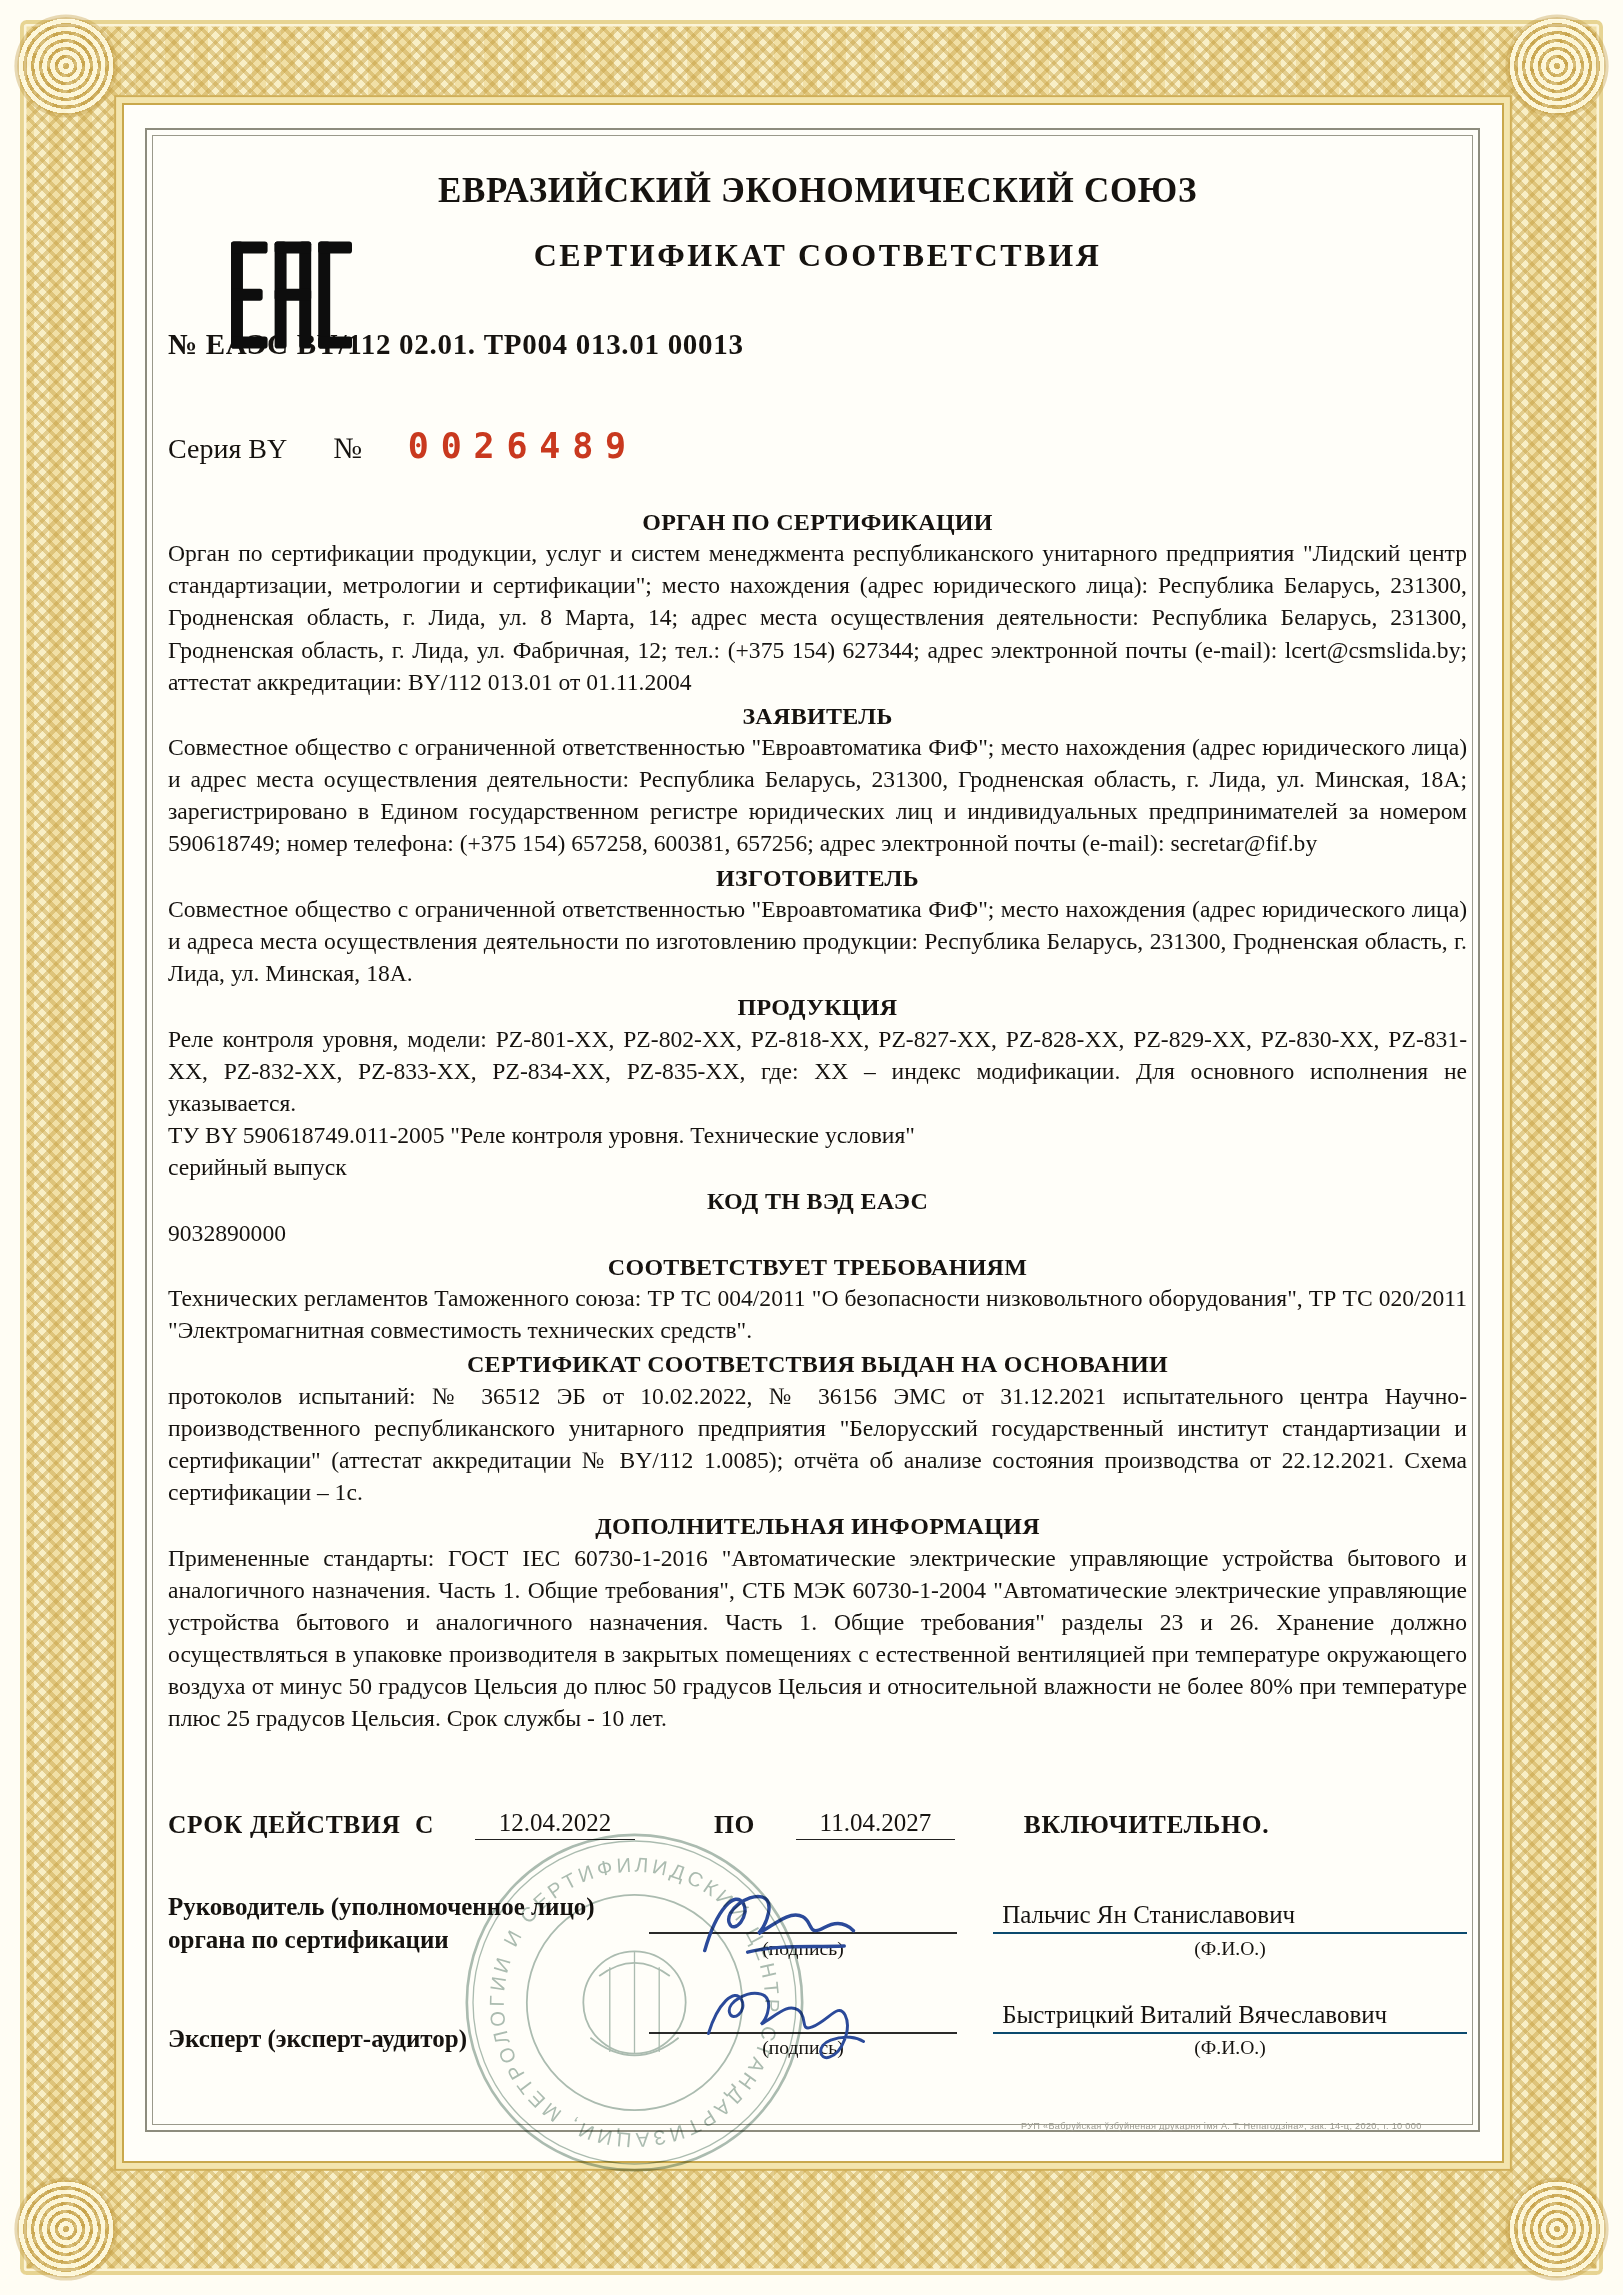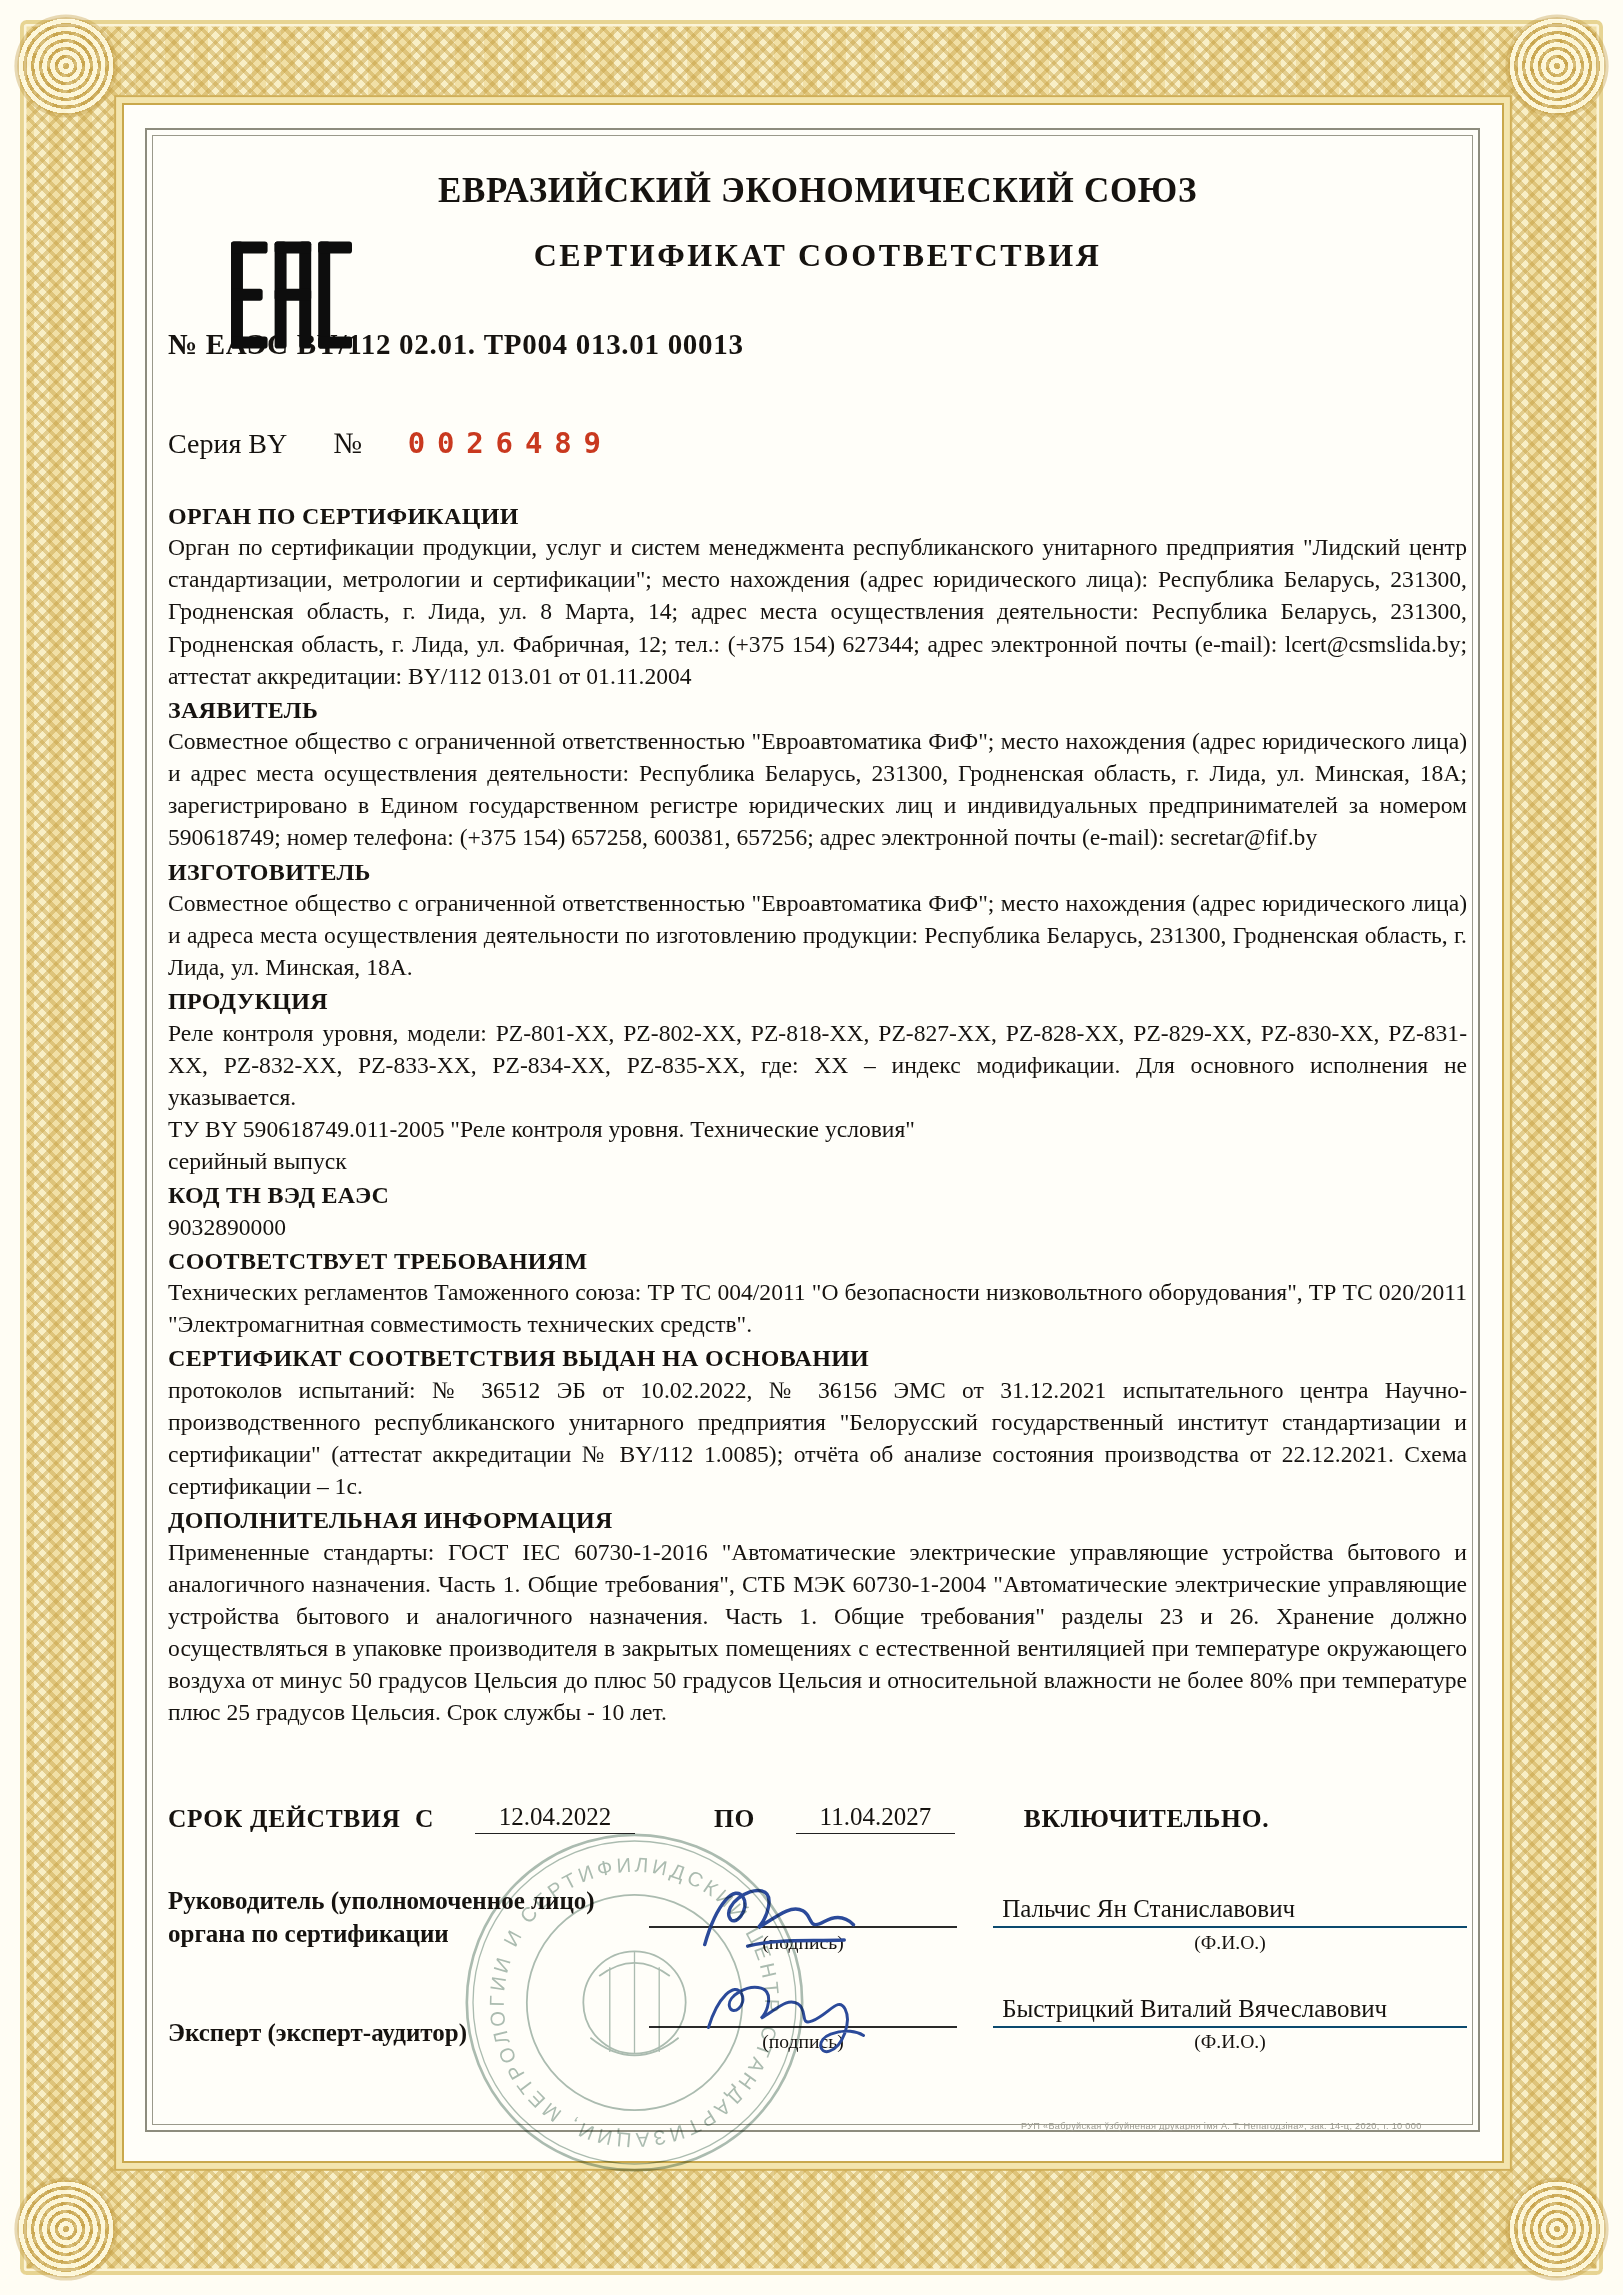--- a/index.html
+++ b/index.html
@@ -30,26 +30,26 @@
 
   .content{position:absolute;left:168px;top:171px;width:1299px;z-index:1;}
 
   
   .eac-logo{position:absolute;left:63px;top:60px;width:121px;height:128px;}
   .hdr-union{text-align:center;font-size:35px;font-weight:bold;letter-spacing:0.7px;}
   .hdr-doc{text-align:center;font-size:32px;font-weight:bold;letter-spacing:2.6px;margin-top:26px;}
   .hdr-num{text-align:left;font-size:29px;font-weight:bold;margin-top:54px;letter-spacing:0.7px;}
   .hdr-series{display:flex;justify-content:flex-start;align-items:baseline;gap:46px;margin-top:65px;font-size:28px;}
   .no-sign{font-size:30px;}
-  .blank-no{font-family:"DejaVu Sans Mono", monospace;font-size:29px;font-weight:bold;
+  .blank-no{font-family:"DejaVu Sans Mono", monospace;font-size:35px;font-weight:bold;
             letter-spacing:11.8px;color:#c9391f;}
 
   
   .sections{margin-top:43px;}
-  .sec-h{font-size:24px;font-weight:bold;margin:5.2px 0 1.3px 0;letter-spacing:0.3px;}
+  .sec-h{font-size:24px;font-weight:bold;margin:5.2px 0 1.3px 0;letter-spacing:0.3px;text-align:center;}
   .sec-p{font-size:23.6px;line-height:1.36;text-align:justify;margin:0;}
   .sec-p.nojust{text-align:left;}
 
   
   .validity{display:flex;align-items:flex-end;margin-top:75px;font-size:25.5px;}
   .v-label{font-weight:bold;letter-spacing:0.7px;}
   .v-from{margin-left:14.4px;}
   .v-date{font-size:25px;font-weight:normal;border-bottom:1.3px solid #222;padding:0 23.6px 2px;margin-left:41px;}
   .v-po{margin-left:79px;}
   .v-incl{margin-left:69px;}

